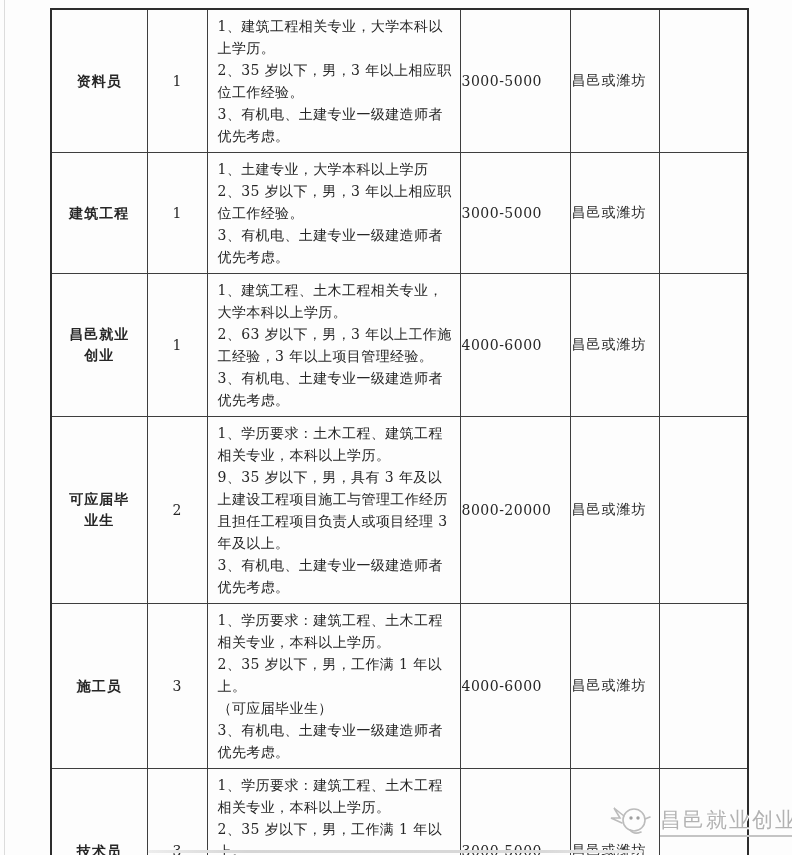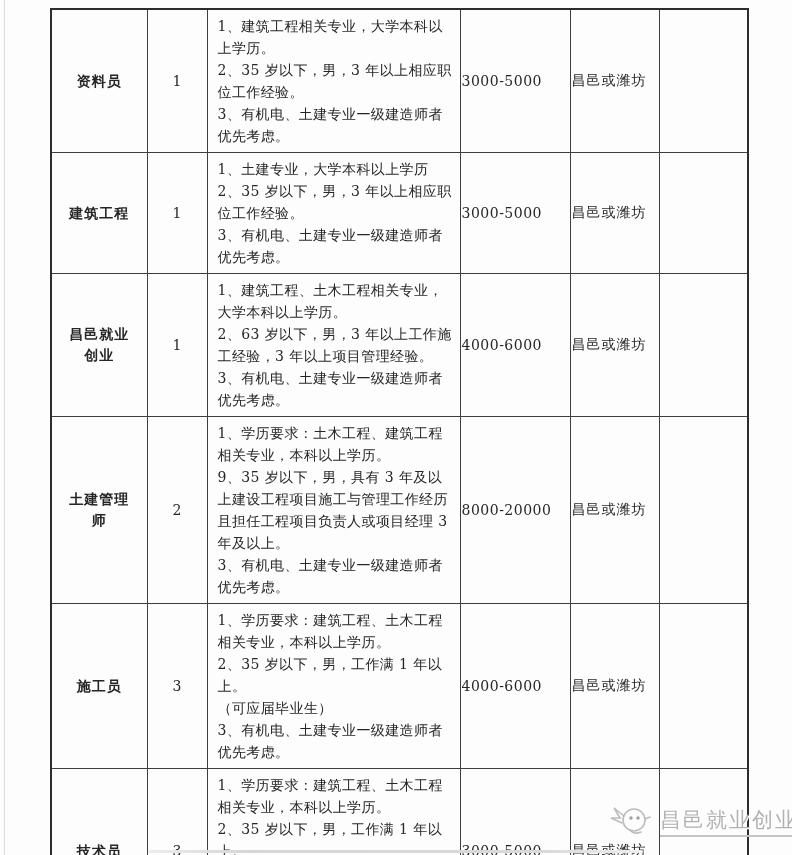--- a/index.html
+++ b/index.html
@@ -147,21 +147,21 @@
         <td class="cell-position">昌邑就业创业</td>
         <td class="cell-count">1</td>
         <td class="cell-requirements">1、建筑工程、土木工程相关专业，大学本科以上学历。
 2、63 岁以下，男，3 年以上工作施工经验，3 年以上项目管理经验。
 3、有机电、土建专业一级建造师者优先考虑。</td>
         <td class="cell-salary">4000-6000</td>
         <td class="cell-location">昌邑或潍坊</td>
         <td class="cell-notes"></td>
       </tr>
       <tr class="job-row-3">
-        <td class="cell-position">土建管理师</td>
+        <td class="cell-position">可应届毕业生</td>
         <td class="cell-count">2</td>
         <td class="cell-requirements">1、学历要求：土木工程、建筑工程相关专业，本科以上学历。
 9、35 岁以下，男，具有 3 年及以上建设工程项目施工与管理工作经历且担任工程项目负责人或项目经理 3 年及以上。
 3、有机电、土建专业一级建造师者优先考虑。</td>
         <td class="cell-salary">8000-20000</td>
         <td class="cell-location">昌邑或潍坊</td>
         <td class="cell-notes"></td>
       </tr>
       <tr class="job-row-4">
         <td class="cell-position">施工员</td>

